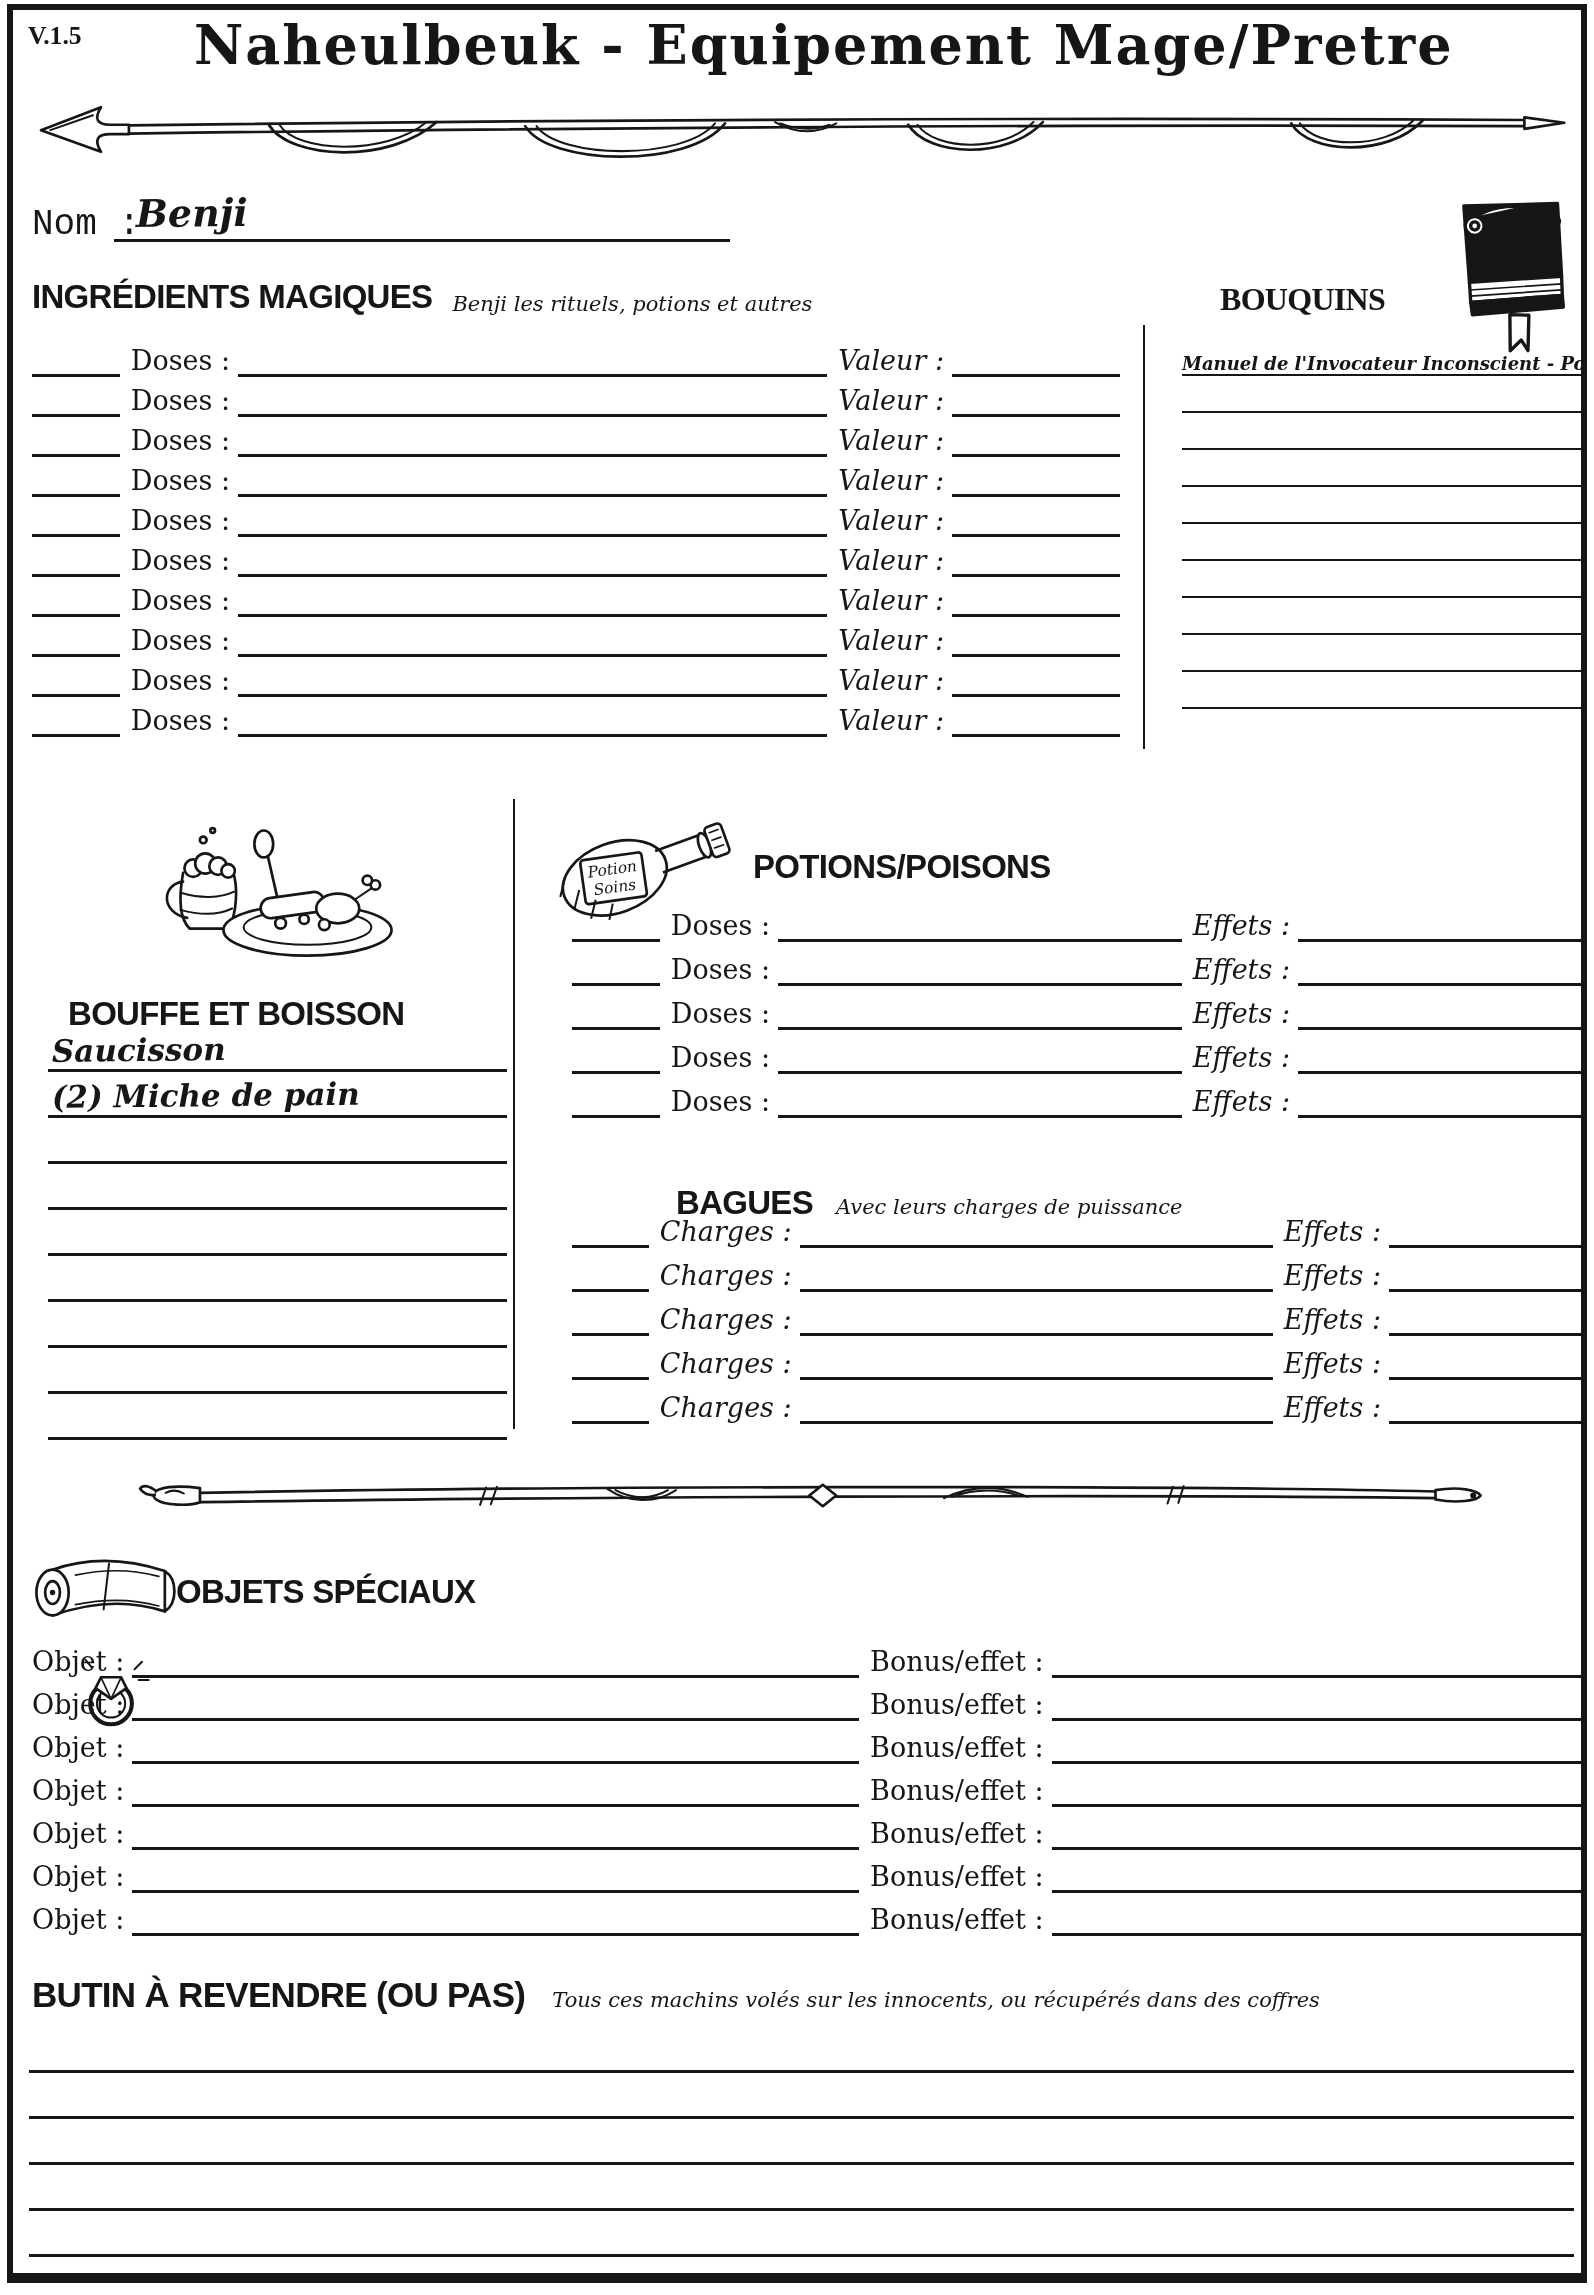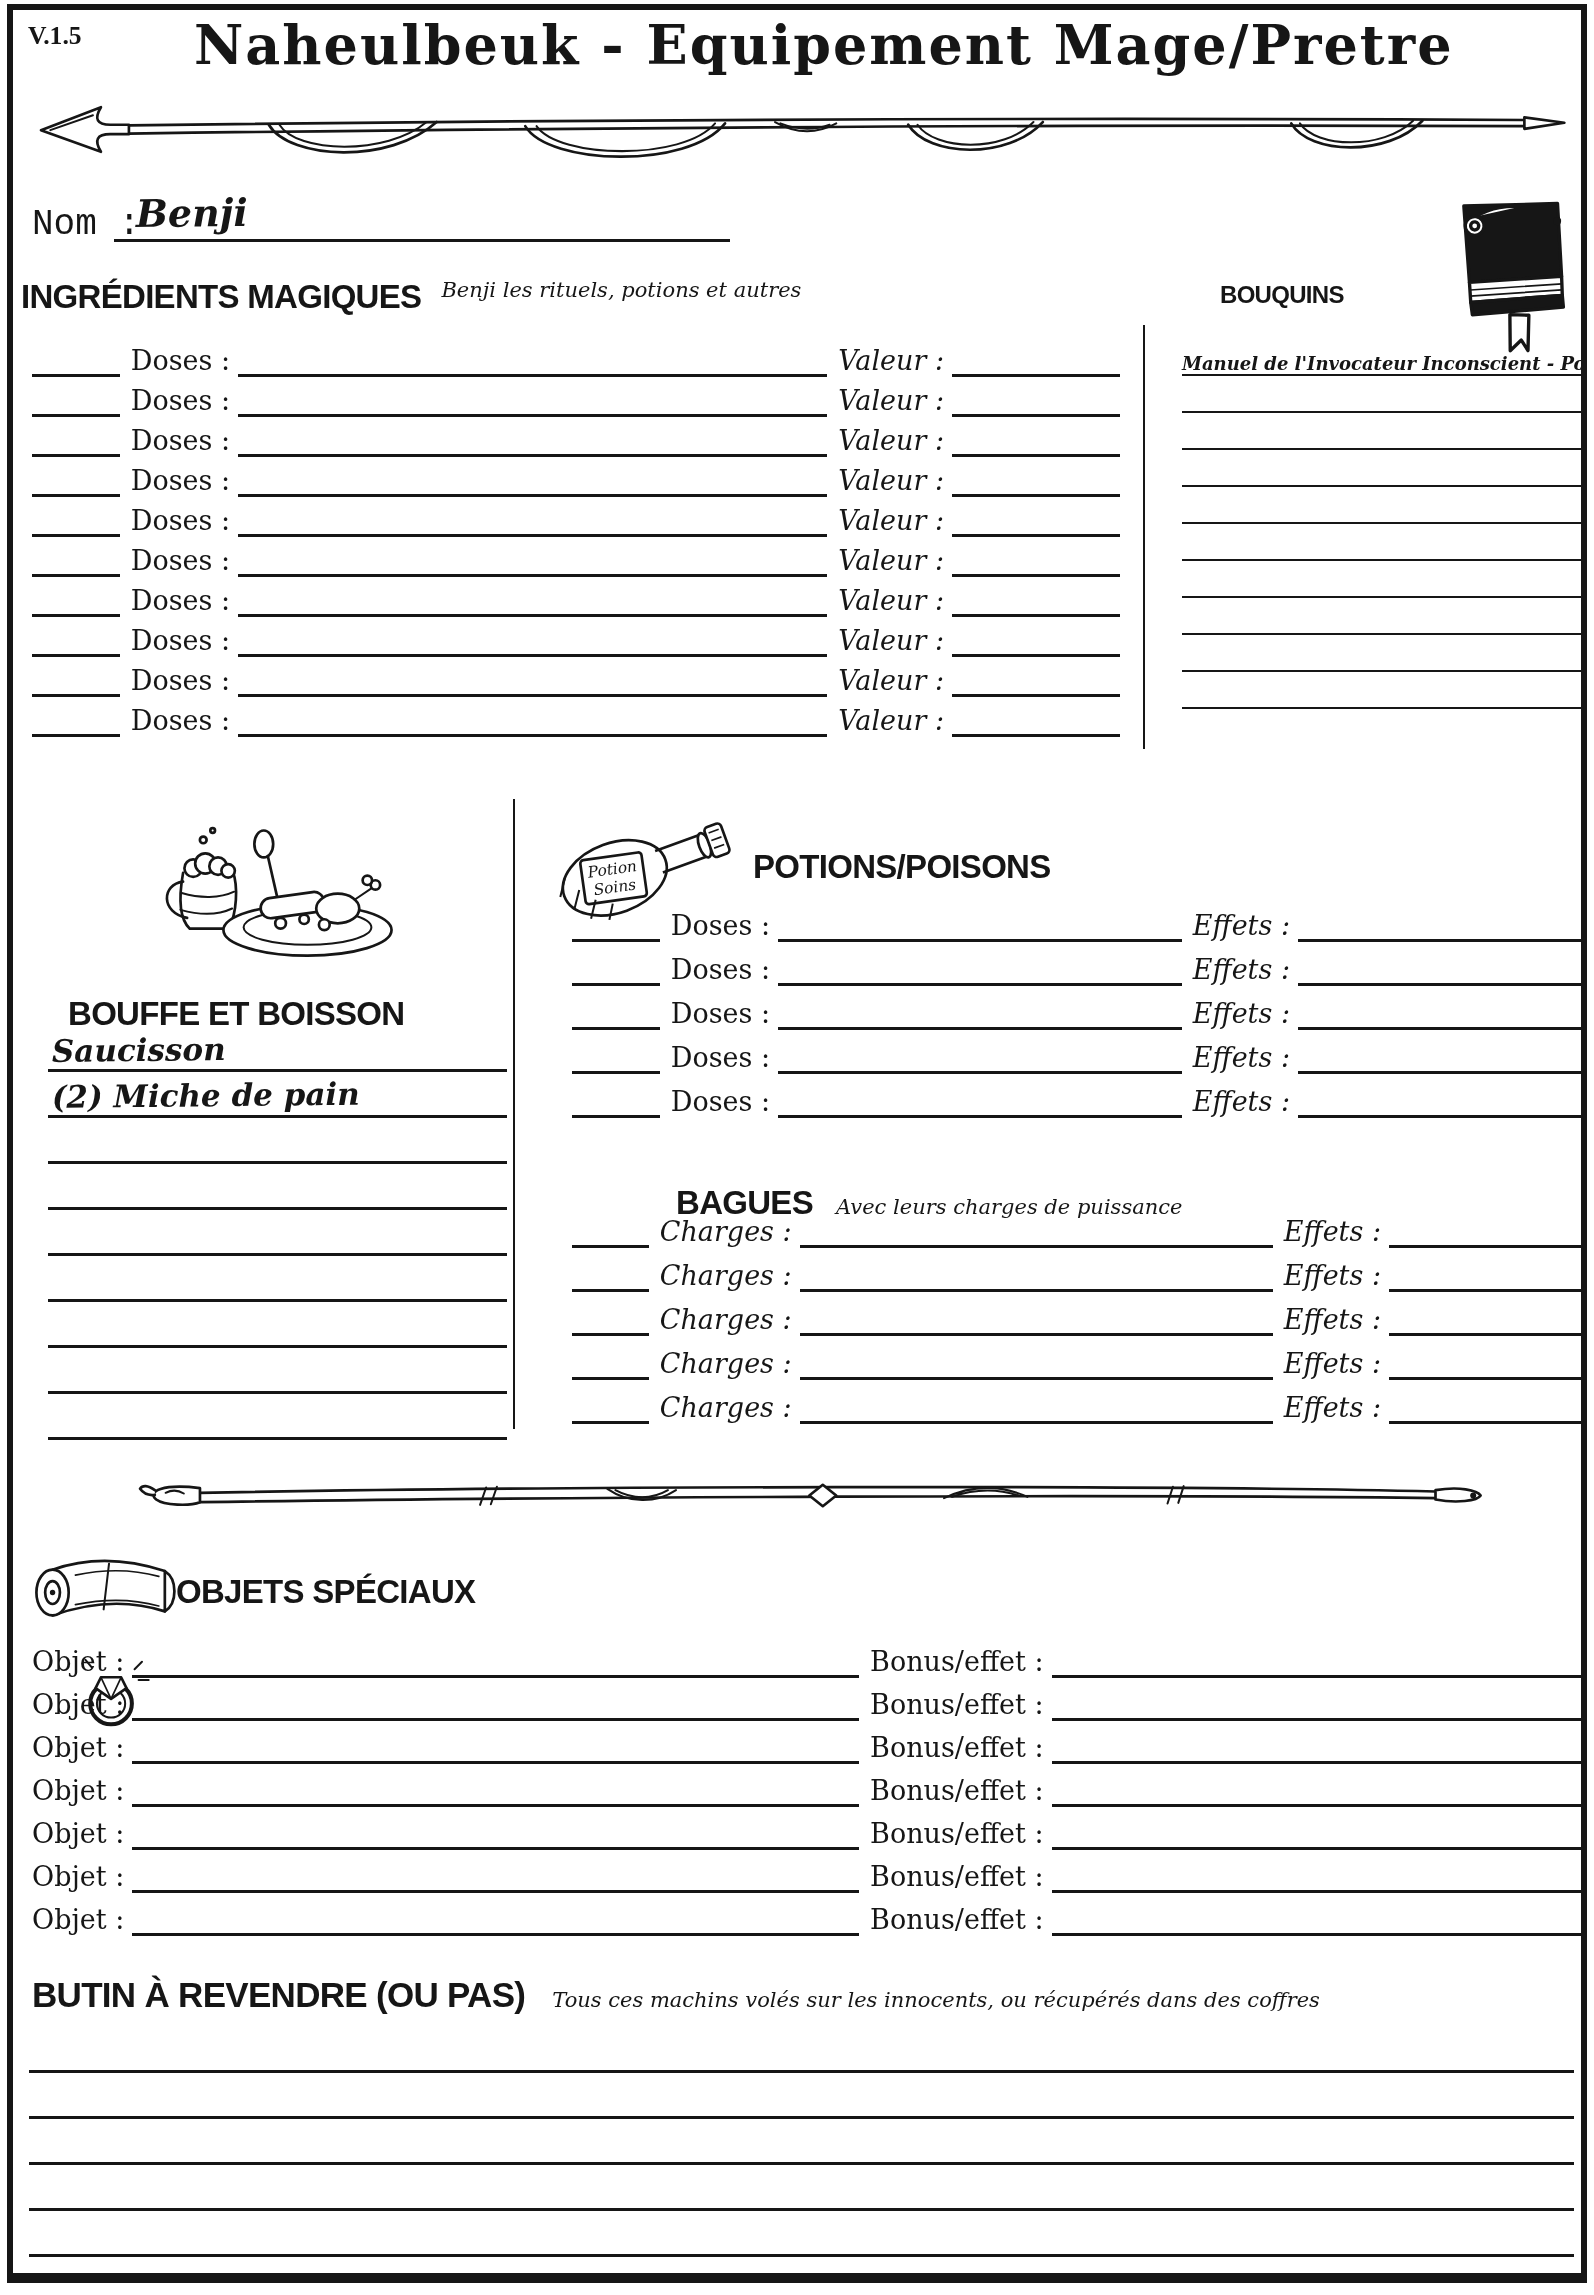--- a/index.html
+++ b/index.html
@@ -83,21 +83,21 @@
       <path d="M55,157 L188,129 M56,166 L189,138" stroke-width="2.5"></path>
       <path d="M58,175 L191,146 L195,163 L63,193 Z" fill="#161616"></path>
       <path d="M48,48 C70,30 92,26 112,24"></path>
       <circle cx="48" cy="62" r="14"></circle>
       <circle cx="48" cy="62" r="6"></circle>
       <path d="M118,185 L126,238 L140,220 L152,234 L146,182 Z"></path>
       <circle cx="168" cy="38" r="6" fill="#161616" stroke="none"></circle>
     </g>
   </svg>
 
-  <div class="abs" style="top:268px;left:8px;display:flex;align-items:flex-start;">
+  <div class="abs" style="top:268px;left:19px;display:flex;align-items:flex-end;">
     <span class="h" style="font-size:33px;">INGRÉDIENTS MAGIQUES</span>
     <span class="sub" style="font-size:21px;margin-left:20px;">Benji les rituels, potions et autres</span>
   </div>
 
   <div class="abs ing-rows" style="top:327px;left:19px;width:1088px;">
     <div class="row">
       <span class="seg w130"></span>
       <span class="lbl">Doses :</span>
       <span class="seg grow"></span>
       <span class="lbl it">Valeur :</span>
@@ -163,21 +163,21 @@
       <span class="seg w130"></span>
       <span class="lbl">Doses :</span>
       <span class="seg grow"></span>
       <span class="lbl it">Valeur :</span>
       <span class="seg w250"></span>
     </div>
   </div>
 
   <div class="abs vline" style="top:315px;left:1130px;height:424px;"></div>
 
-  <span class="abs h" style="top:271px;left:1207px;font-size:24px;">BOUQUINS</span>
+  <span class="abs h" style="top:271px;left:1207px;font-size:32px;font-family:Liberation Serif, serif;">BOUQUINS</span>
   <div class="abs" style="top:329px;left:1169px;width:404px;">
     <div class="bq-line">
       <span class="preprint">Manuel de l'Invocateur Inconscient - Pour invocateur</span>
     </div>
       <div class="bq-line">
       <span class="preprint"></span>
     </div>
       <div class="bq-line">
       <span class="preprint"></span>
     </div>

